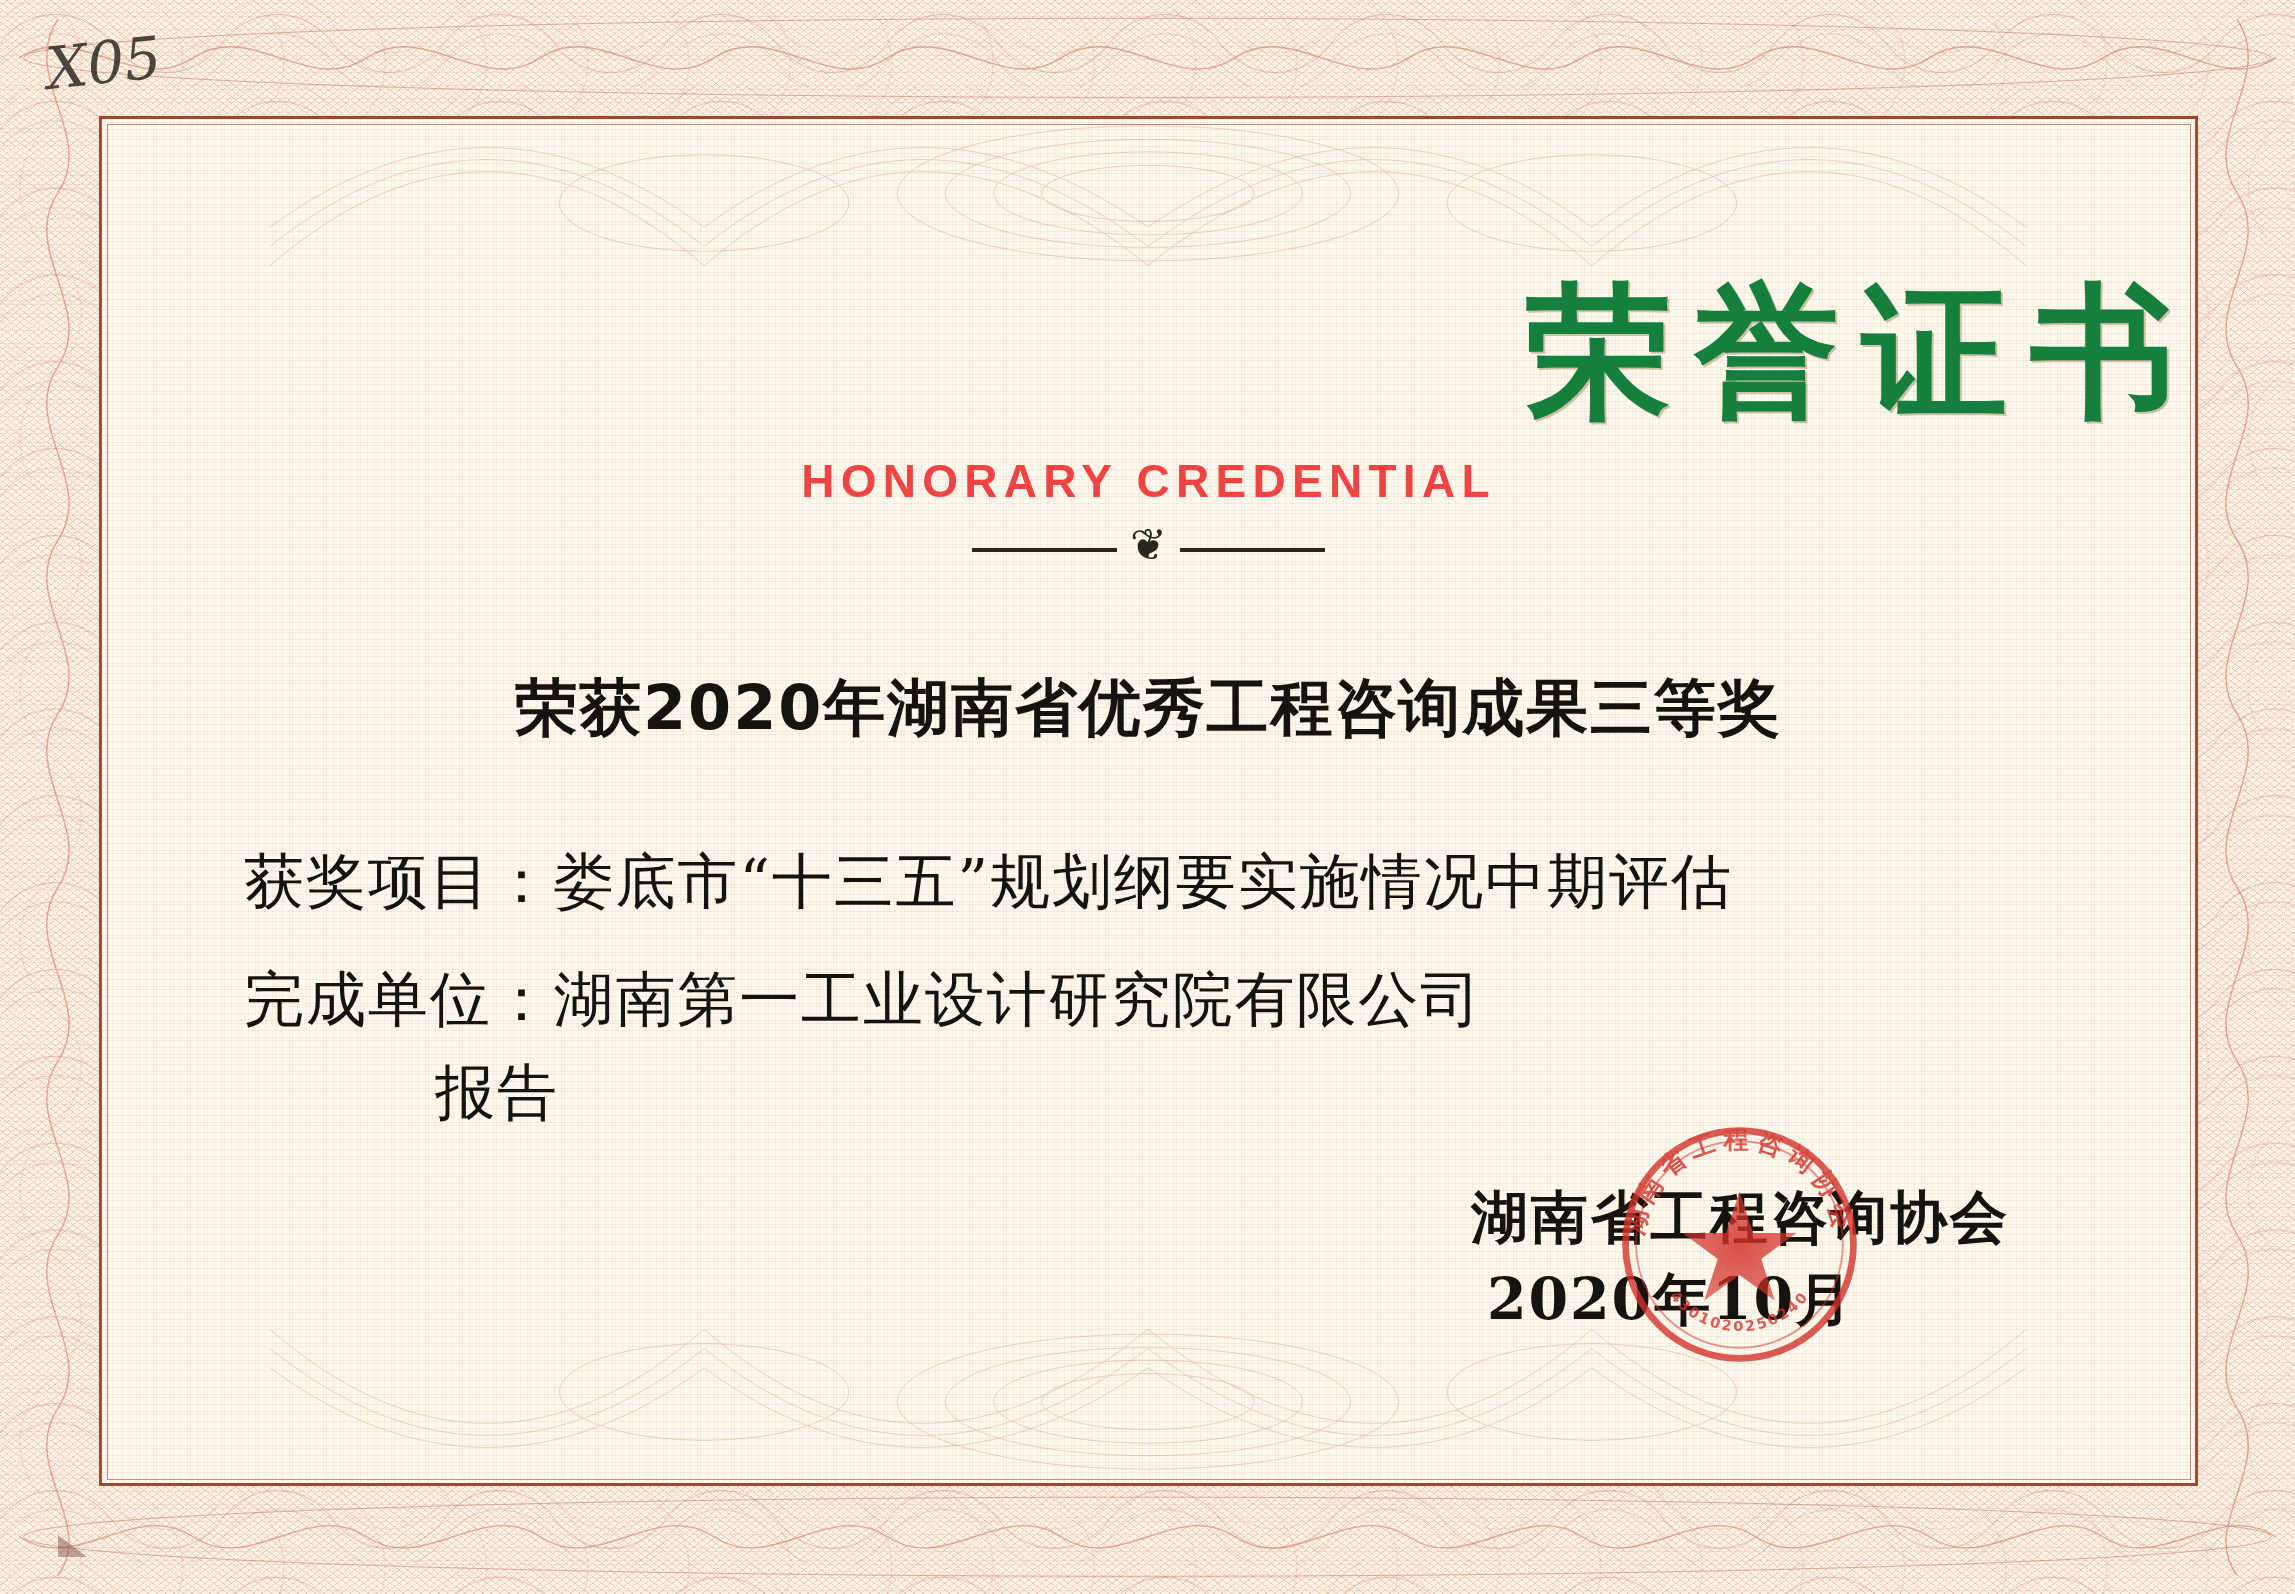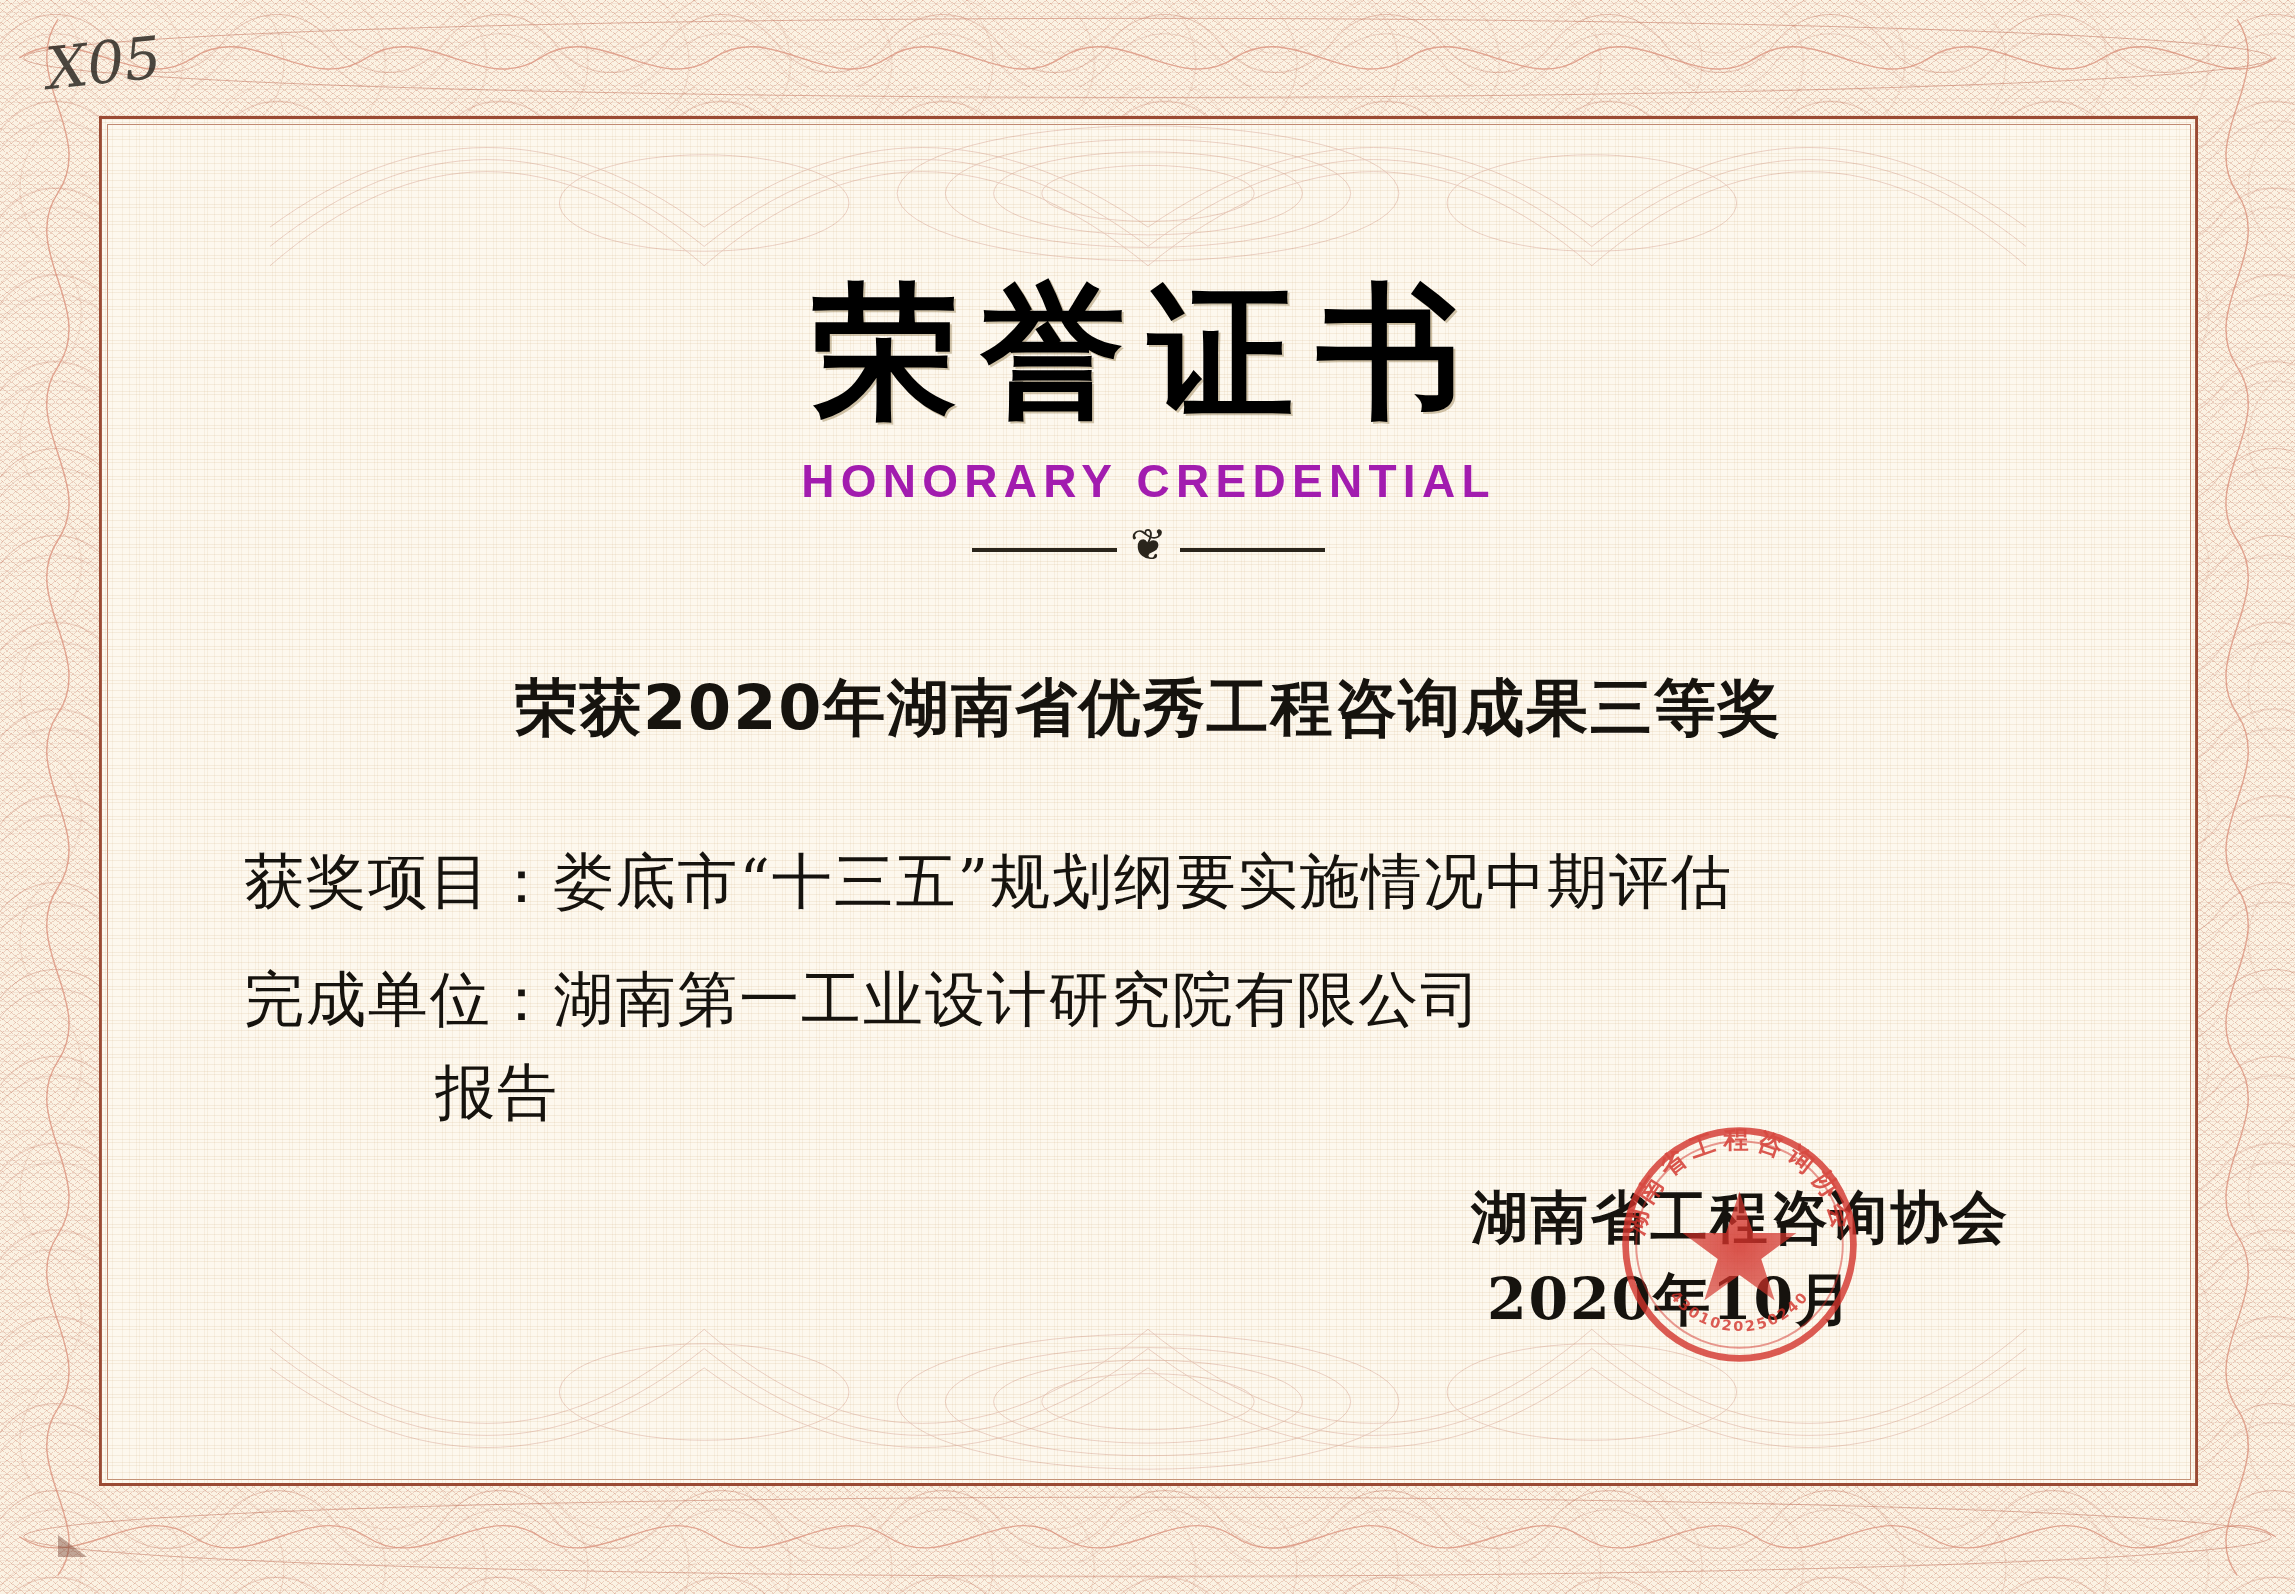--- a/index.html
+++ b/index.html
@@ -116,41 +116,41 @@
     top: 116px;
     width: 2099px;
     height: 1370px;
   }
 
   .main-title {
     position: absolute;
     top: 140px;
     left: 0;
     width: 100%;
-    text-align: center;
+    text-align: right;
     font-family: "DejaVu Sans", sans-serif;
     font-weight: 700;
     font-size: 145px;
     letter-spacing: 23px;
-    color: #000000;
+    color: #15803d;
     text-shadow: 1.9px 2.4px 0 rgba(120, 95, 40, 0.35);
     white-space: nowrap;
   }
 
   .sub-title {
     position: absolute;
     top: 338px;
     left: 0;
     width: 100%;
     text-align: center;
     font-family: "Liberation Sans", sans-serif;
     font-weight: 700;
     font-size: 46px;
     letter-spacing: 6.3px;
-    color: #a21caf;
+    color: #ef4444;
   }
 
   .divider {
     position: absolute;
     top: 405px;
     left: 0;
     width: 100%;
     height: 58px;
     display: flex;
     align-items: center;

